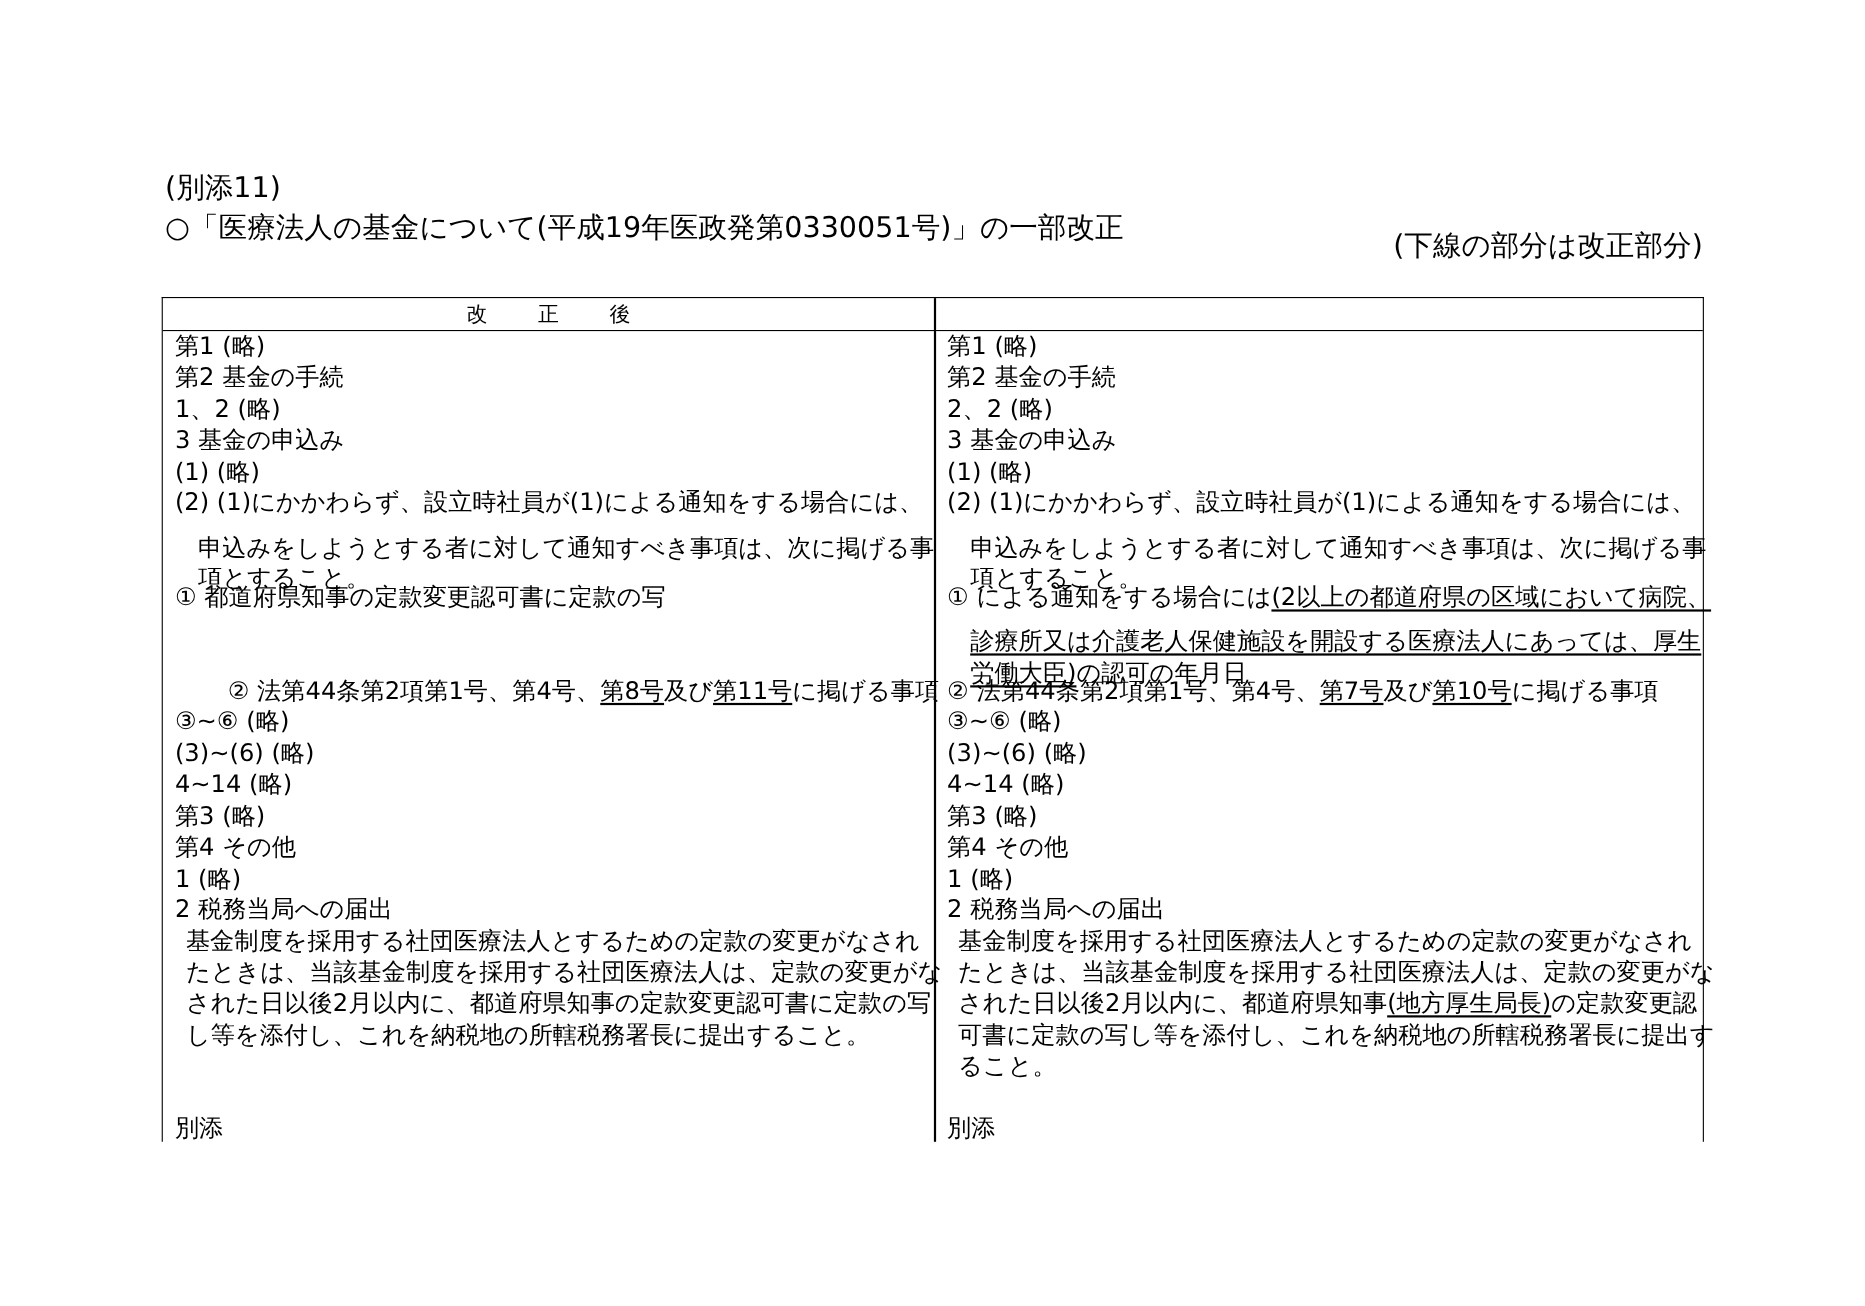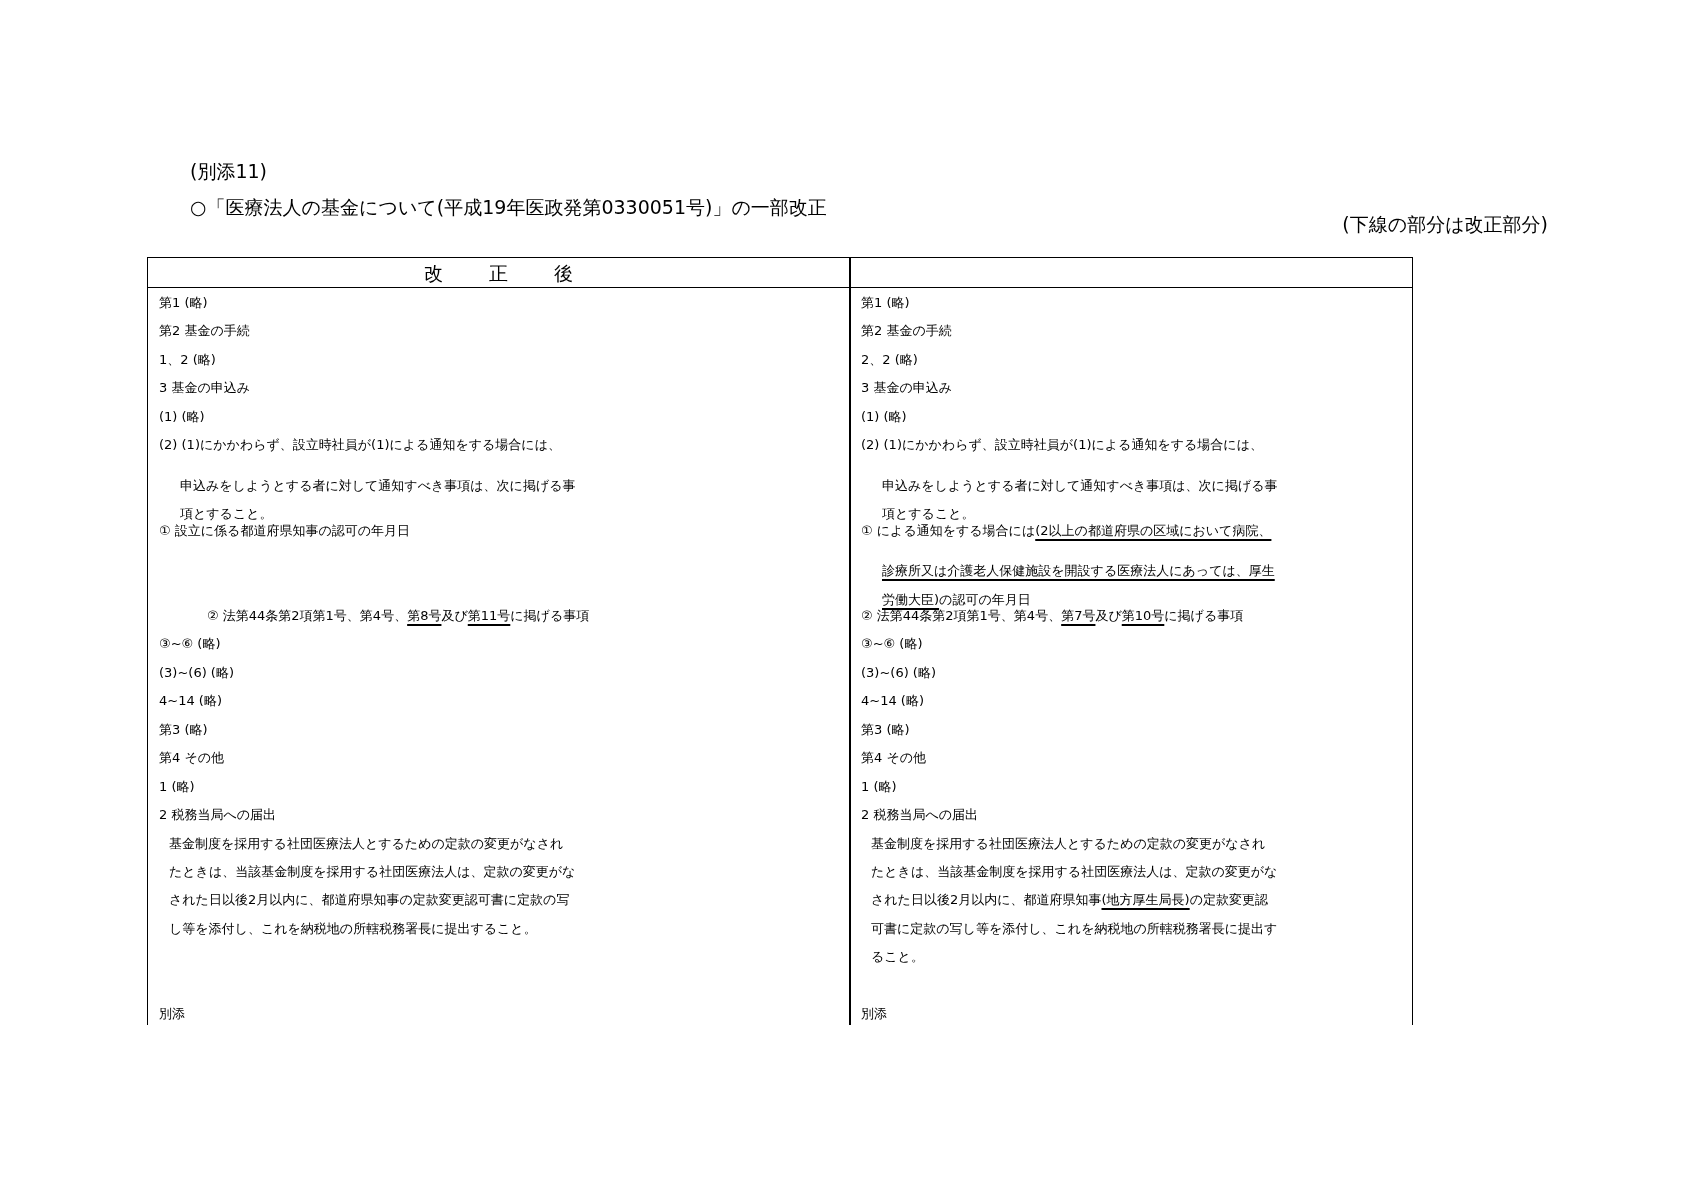--- a/index.html
+++ b/index.html
@@ -1,32 +1,32 @@
 <!DOCTYPE html>
 <html><head>
 <meta charset="utf-8">
 <style>
   html, body { margin:0; padding:0; background:#ffffff; }
   body { width:1695px; height:1187px; position:relative; overflow:hidden;
          font-family:"DejaVu Sans", "Liberation Sans", sans-serif; color:#000; }
-  .t { position:absolute; white-space:pre; font-size:19px; line-height:22px;margin-left:40px; }
+  .t { position:absolute; white-space:pre; font-size:26px; line-height:22px; }
   #annex-label { left:150px; top:160px; }
   #doc-title { left:150px; top:196px; }
   #note { right:147px; top:213px; }
-  #table { position:absolute; left:147px; top:257px; width:1266px; height:768px;
+  #table { position:absolute; left:147px; top:270px; width:1402px; height:768px;
            border-top:1.5px solid #000; border-left:1.5px solid #000; border-right:1.5px solid #000; box-sizing:border-box; }
   #header-row { position:absolute; left:0; top:0; width:100%; height:29px; border-bottom:1.5px solid #000; }
   #divider { position:absolute; left:701px; top:0; width:1.5px; height:100%; background:#000; }
   .hdr { position:absolute; top:4px; font-size:19px; line-height:22px; width:701px; text-align:center; letter-spacing:46px; white-space:pre; }
   #hdr-left { left:23px; }
   #hdr-right { left:725px; }
   .col { position:absolute; top:0; width:690px; }
   #col-left { left:11px; }
   #col-right { left:713px; }
-  .ln { position:absolute; left:0; white-space:pre; font-size:13px; line-height:24px; }
+  .ln { position:absolute; left:0; white-space:pre; font-size:22px; line-height:24px; }
   .ln .u { text-decoration:underline; text-underline-offset:4px; text-decoration-thickness:1.5px; }
   .i1 { padding-left:21px;margin-top:12px; }
   .i2 { padding-left:10px; }
 </style>
 </head>
 <body>
 
 <div id="annex-label" class="t">(別添11)</div>
 <div id="doc-title" class="t">○「医療法人の基金について(平成19年医政発第0330051号)」の一部改正</div>
 <div id="note" class="t">(下線の部分は改正部分)</div>
@@ -38,21 +38,21 @@
   <div id="divider"></div>
   <div id="col-left" class="col">
       <div class="ln" style="top: 33px;"><span>第1 (略)</span></div>
       <div class="ln" style="top: 61.45px;"><span>第2 基金の手続</span></div>
       <div class="ln" style="top: 89.9px;"><span>1、2 (略)</span></div>
       <div class="ln" style="top: 118.35px;"><span>3 基金の申込み</span></div>
       <div class="ln" style="top: 146.8px;"><span>(1) (略)</span></div>
       <div class="ln" style="top: 175.25px;"><span>(2) (1)にかかわらず、設立時社員が(1)による通知をする場合には、</span></div>
       <div class="ln i1" style="top: 203.7px;"><span>申込みをしようとする者に対して通知すべき事項は、次に掲げる事</span></div>
       <div class="ln i1" style="top: 232.15px;"><span>項とすること。</span></div>
-      <div class="ln" style="top: 260.6px;"><span>① 設立に係る都道府県知事の認可の年月日</span></div>
+      <div class="ln" style="top: 260.6px;"><span>① 都道府県知事の定款変更認可書に定款の写</span></div>
       <div class="ln" style="top: 289.05px;"><span></span></div>
       <div class="ln" style="top: 317.5px;"><span></span></div>
       <div class="ln" style="top: 345.95px; margin-left: 48px;"><span>② 法第44条第2項第1号、第4号、</span><span class="u">第8号</span><span>及び</span><span class="u">第11号</span><span>に掲げる事項</span></div>
       <div class="ln" style="top: 374.4px;"><span>③~⑥ (略)</span></div>
       <div class="ln" style="top: 402.85px;"><span>(3)~(6) (略)</span></div>
       <div class="ln" style="top: 431.3px;"><span>4~14 (略)</span></div>
       <div class="ln" style="top: 459.75px;"><span>第3 (略)</span></div>
       <div class="ln" style="top: 488.2px;"><span>第4 その他</span></div>
       <div class="ln" style="top: 516.65px;"><span>1 (略)</span></div>
       <div class="ln" style="top: 545.1px;"><span>2 税務当局への届出</span></div>

